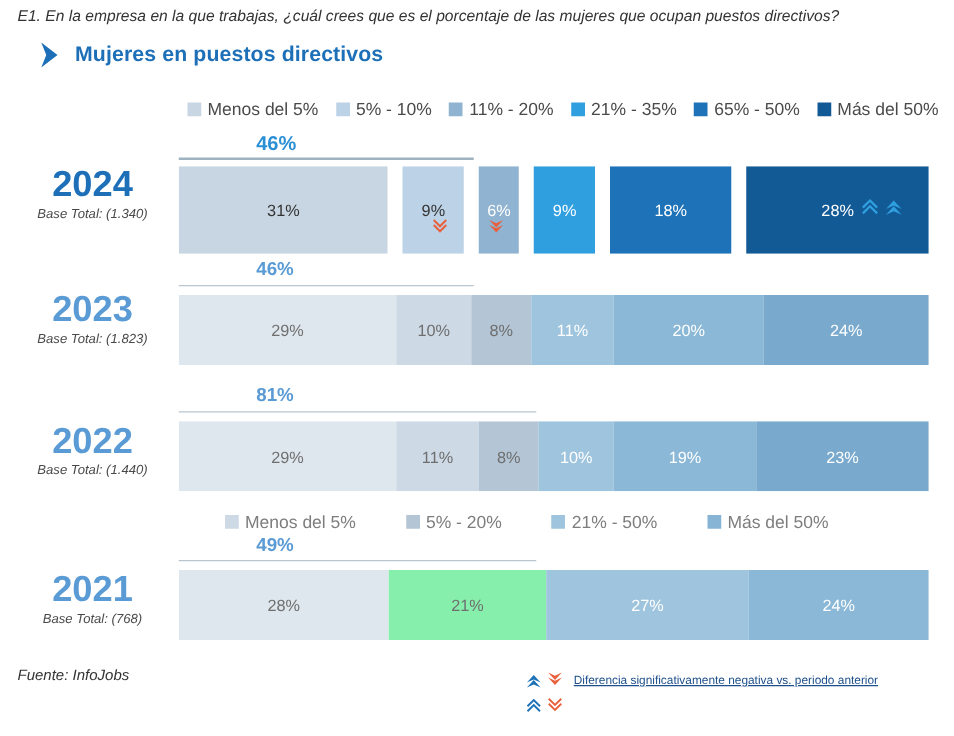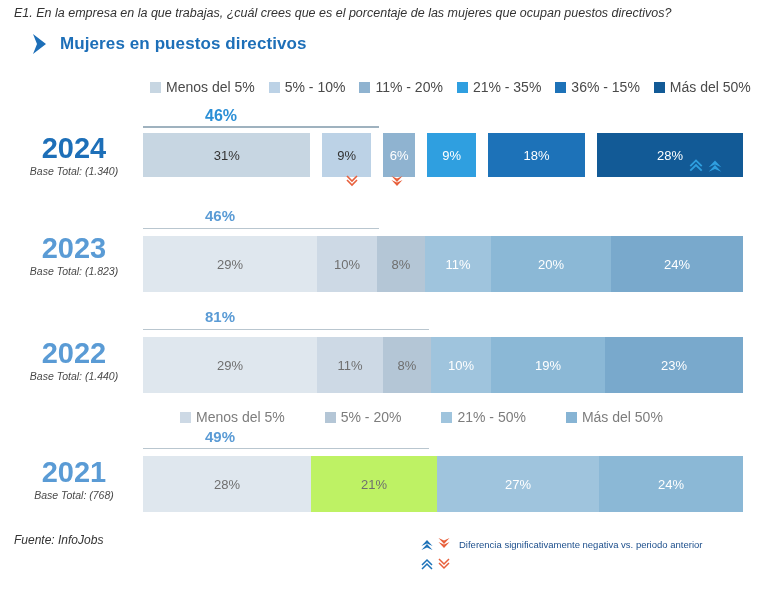--- a/index.html
+++ b/index.html
@@ -100,21 +100,21 @@
     overflow: hidden;
   }
   .seg {
     display: flex;
     align-items: center;
     justify-content: center;
     font-size: 13px;
     height: 100%;
     box-sizing: border-box;
   }
-  .bar.tall { height: 44px; gap: 12px; }
+  .bar.tall { height: 70px; gap: 12px; }
   .bar.norm { height: 56px; }
   .pct-top {
     position: absolute;
     font-size: 15px;
     font-weight: bold;
     color: #5a9bd5;
   }
   .pct-top.current { color: #2b8fd6; font-size: 16px; }
   .rule {
     position: absolute;
@@ -149,20 +149,21 @@
     left: 420px;
     top: 537px;
     font-size: 9.5px;
     color: #1d4f8c;
   }
   .foot-row {
     display: flex;
     align-items: center;
     gap: 8px;
     margin-bottom: 6px;
+    text-decoration: underline;
   }
   .foot-icons { display: flex; gap: 3px; }
   .foot-label { white-space: nowrap; }
 </style>
 </head>
 <body>
 
 <div class="question">E1. En la empresa en la que trabajas, ¿cuál crees que es el porcentaje de las mujeres que ocupan puestos directivos?</div>
 
 <div class="title-row">
@@ -184,21 +185,21 @@
   <span class="legend-item">
     <span class="legend-swatch" style="background:#8fb3d0"></span>
     <span class="legend-label">11% - 20%</span>
   </span>
   <span class="legend-item">
     <span class="legend-swatch" style="background:#2f9fe0"></span>
     <span class="legend-label">21% - 35%</span>
   </span>
   <span class="legend-item">
     <span class="legend-swatch" style="background:#1d72b8"></span>
-    <span class="legend-label">36% - 15%</span>
+    <span class="legend-label">65% - 50%</span>
   </span>
   <span class="legend-item">
     <span class="legend-swatch" style="background:#125a96"></span>
     <span class="legend-label">Más del 50%</span>
   </span>
 </div>
 
 <div class="row" style="top:120px;">
   <div class="pct-top current" style="left:205px; top:-13px; width:110px;">46%</div>
   <div class="rule thick" style="left:143px; top:6px; width:236px;"></div>
@@ -290,21 +291,21 @@
 
 <div class="row" style="top:440px;">
   <div class="pct-top" style="left:205px; top:-12px; width:110px;">49%</div>
   <div class="rule" style="left:143px; top:8px; width:286px;"></div>
   <div class="row-label" style="top:18px;">
     <div class="year">2021</div>
     <div class="base">Base Total: (768)</div>
   </div>
   <div class="bar norm" style="top:16px;">
     <div class="seg" style="width:28%; background:#dfe7ee; color:#6f6f6f;">28%</div>
-    <div class="seg" style="width:21%; background:#bef264; color:#6f6f6f;">21%</div>
+    <div class="seg" style="width:21%; background:#86efac; color:#6f6f6f;">21%</div>
     <div class="seg" style="width:27%; background:#9fc4dd; color:#fff;">27%</div>
     <div class="seg" style="width:24%; background:#8bb8d6; color:#fff;">24%</div>
   </div>
 </div>
 
 <div class="source">Fuente: InfoJobs</div>
 
 <div class="foot">
   <div class="foot-row">
     <span class="foot-icons">

